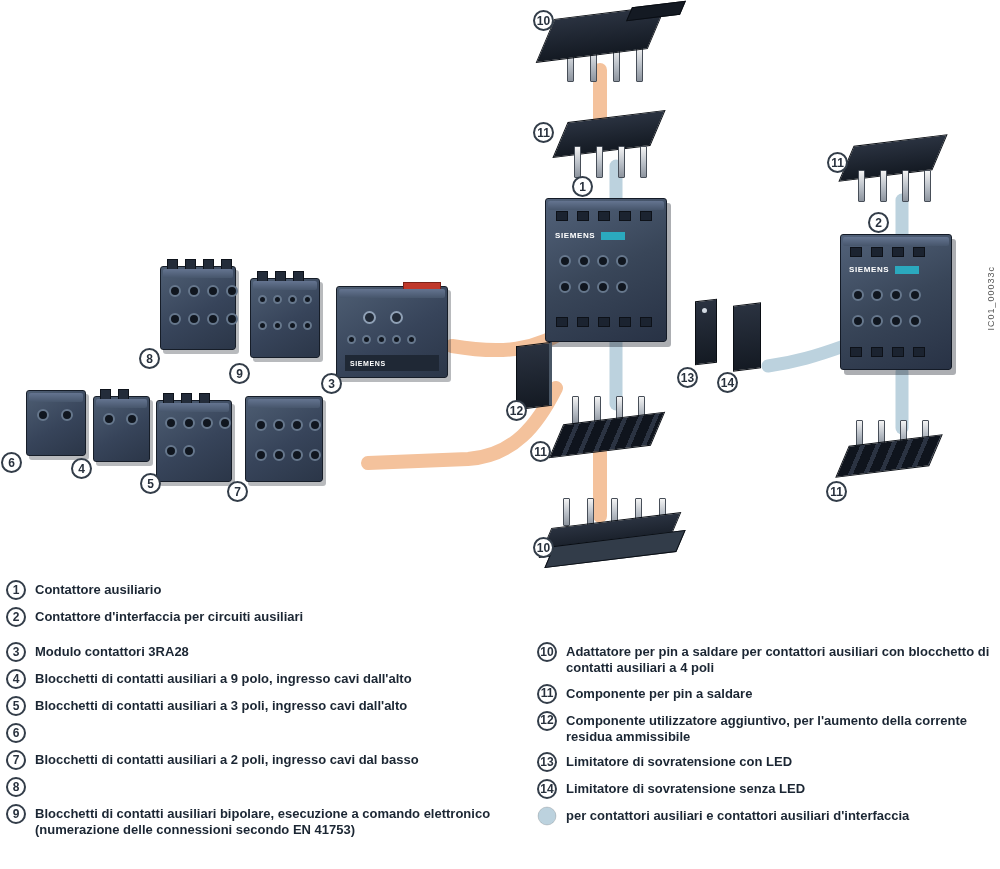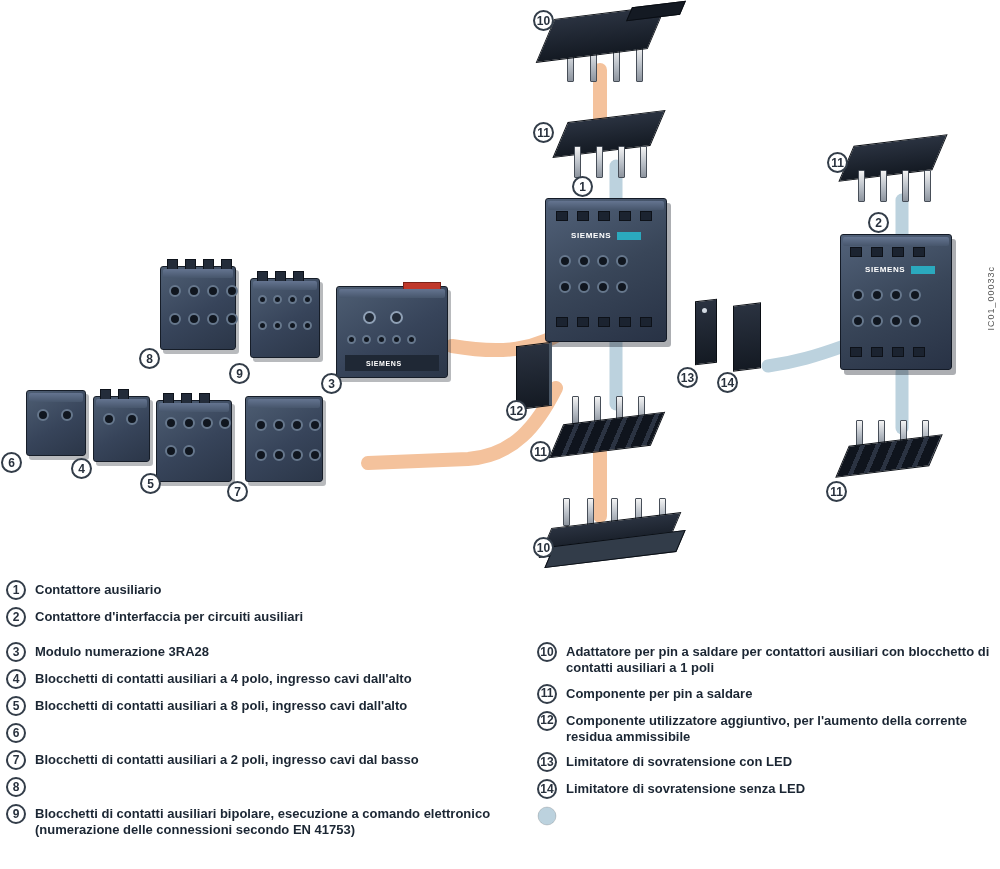--- a/index.html
+++ b/index.html
@@ -22,21 +22,21 @@
   .holes{position:absolute;display:flex;gap:7px;}
   .hole{display:block;width:12px;height:12px;border-radius:50%;background:#10161f;border:2px solid #66778c;box-sizing:border-box;}
   .hole.sm{width:9px;height:9px;border-width:2px;}
 
   
   .contactor{position:absolute;background:linear-gradient(155deg,#52627a 0%,#394659 50%,#283245 100%);
     border:1px solid #141b27;border-radius:3px;box-shadow:4px 5px 0 rgba(18,24,34,.35);z-index:2;}
   .screws{position:absolute;display:flex;gap:9px;}
   .screw{display:block;width:10px;height:8px;background:#1b2330;border:1px solid #0d1118;}
   .brandband{position:absolute;display:flex;gap:6px;align-items:center;}
-  .brandtext{color:#ffffff;font-size:8px;font-weight:bold;letter-spacing:.6px;margin-left:16px;}
+  .brandtext{color:#ffffff;font-size:8px;font-weight:bold;letter-spacing:.6px;}
   .teal{display:block;width:24px;height:8px;background:#2ba9be;}
 
   
   .adapter{position:absolute;z-index:2;}
   .plate{position:absolute;background:linear-gradient(#2a3240,#141a23);border:1px solid #090d13;transform:skew(-23deg,-7deg);}
   .plate.teeth{background:repeating-linear-gradient(90deg,#0f141d 0 11px,#2b3342 11px 16px);}
   .plate.flat{transform:skewY(-7deg);}
   .arm{position:absolute;background:#141a23;border:1px solid #090d13;transform:skew(-23deg,-7deg);}
   .pins{position:absolute;display:flex;}
   .pin{display:block;width:5px;background:linear-gradient(#f4f4f4,#b9bfc7 55%,#8d949e);border:1px solid #474e58;border-radius:1px;}
@@ -358,29 +358,29 @@
     <div class="legend-item">
       <span class="lnum">1</span>
       <span class="ltext">Contattore ausiliario</span>
     </div>
     <div class="legend-item">
       <span class="lnum">2</span>
       <span class="ltext">Contattore d'interfaccia per circuiti ausiliari</span>
     </div>
     <div class="legend-item gap-lg">
       <span class="lnum">3</span>
-      <span class="ltext">Modulo numerazione 3RA28</span>
+      <span class="ltext">Modulo contattori 3RA28</span>
     </div>
     <div class="legend-item">
       <span class="lnum">4</span>
-      <span class="ltext">Blocchetti di contatti ausiliari a 4 polo, ingresso cavi dall'alto</span>
+      <span class="ltext">Blocchetti di contatti ausiliari a 9 polo, ingresso cavi dall'alto</span>
     </div>
     <div class="legend-item">
       <span class="lnum">5</span>
-      <span class="ltext">Blocchetti di contatti ausiliari a 8 poli, ingresso cavi dall'alto</span>
+      <span class="ltext">Blocchetti di contatti ausiliari a 3 poli, ingresso cavi dall'alto</span>
     </div>
     <div class="legend-item">
       <span class="lnum">6</span>
     </div>
     <div class="legend-item">
       <span class="lnum">7</span>
       <span class="ltext">Blocchetti di contatti ausiliari a 2 poli, ingresso cavi dal basso</span>
     </div>
     <div class="legend-item">
       <span class="lnum">8</span>
@@ -390,21 +390,21 @@
       <span class="ltext">
         <span>Blocchetti di contatti ausiliari bipolare, esecuzione a comando elettronico</span><br>
         <span>(numerazione delle connessioni secondo EN 41753)</span>
       </span>
     </div>
   </div>
 
   <div class="legend" style="left:537px;top:642px;width:458px">
     <div class="legend-item">
       <span class="lnum">10</span>
-      <span class="ltext">Adattatore per pin a saldare per contattori ausiliari con blocchetto di contatti ausiliari a 1 poli</span>
+      <span class="ltext">Adattatore per pin a saldare per contattori ausiliari con blocchetto di contatti ausiliari a 4 poli</span>
     </div>
     <div class="legend-item">
       <span class="lnum">11</span>
       <span class="ltext">Componente per pin a saldare</span>
     </div>
     <div class="legend-item">
       <span class="lnum">12</span>
       <span class="ltext">Componente utilizzatore aggiuntivo, per l'aumento della corrente residua ammissibile</span>
     </div>
     <div class="legend-item">
@@ -412,16 +412,17 @@
       <span class="ltext">Limitatore di sovratensione con LED</span>
     </div>
     <div class="legend-item">
       <span class="lnum">14</span>
       <span class="ltext">Limitatore di sovratensione senza LED</span>
     </div>
     <div class="legend-item">
       <svg class="colordot" width="20" height="20">
         <circle cx="10" cy="10" r="9" stroke="rgba(0,0,0,0.15)" fill="#bcd2de"></circle>
       </svg>
+      <span class="ltext">per contattori ausiliari e contattori ausiliari d'interfaccia</span>
     </div>
   </div>
 
 </div>
 
 </body></html>

